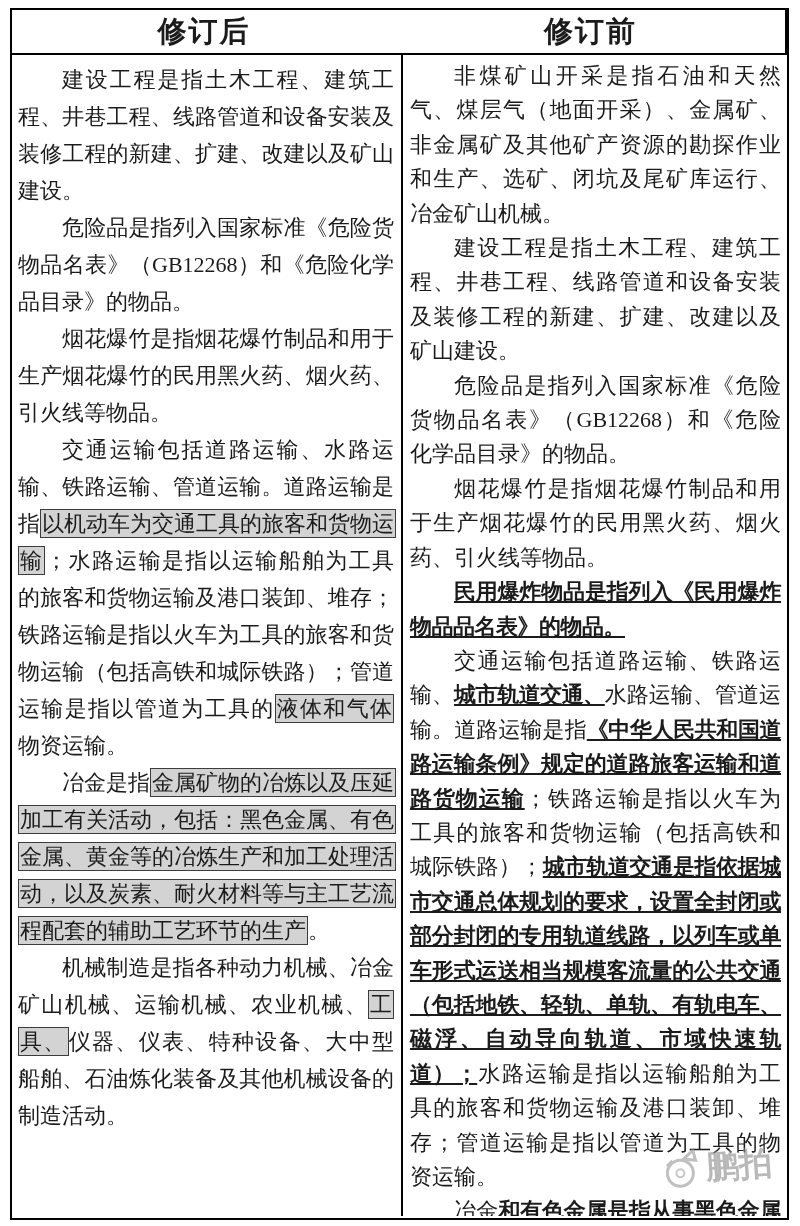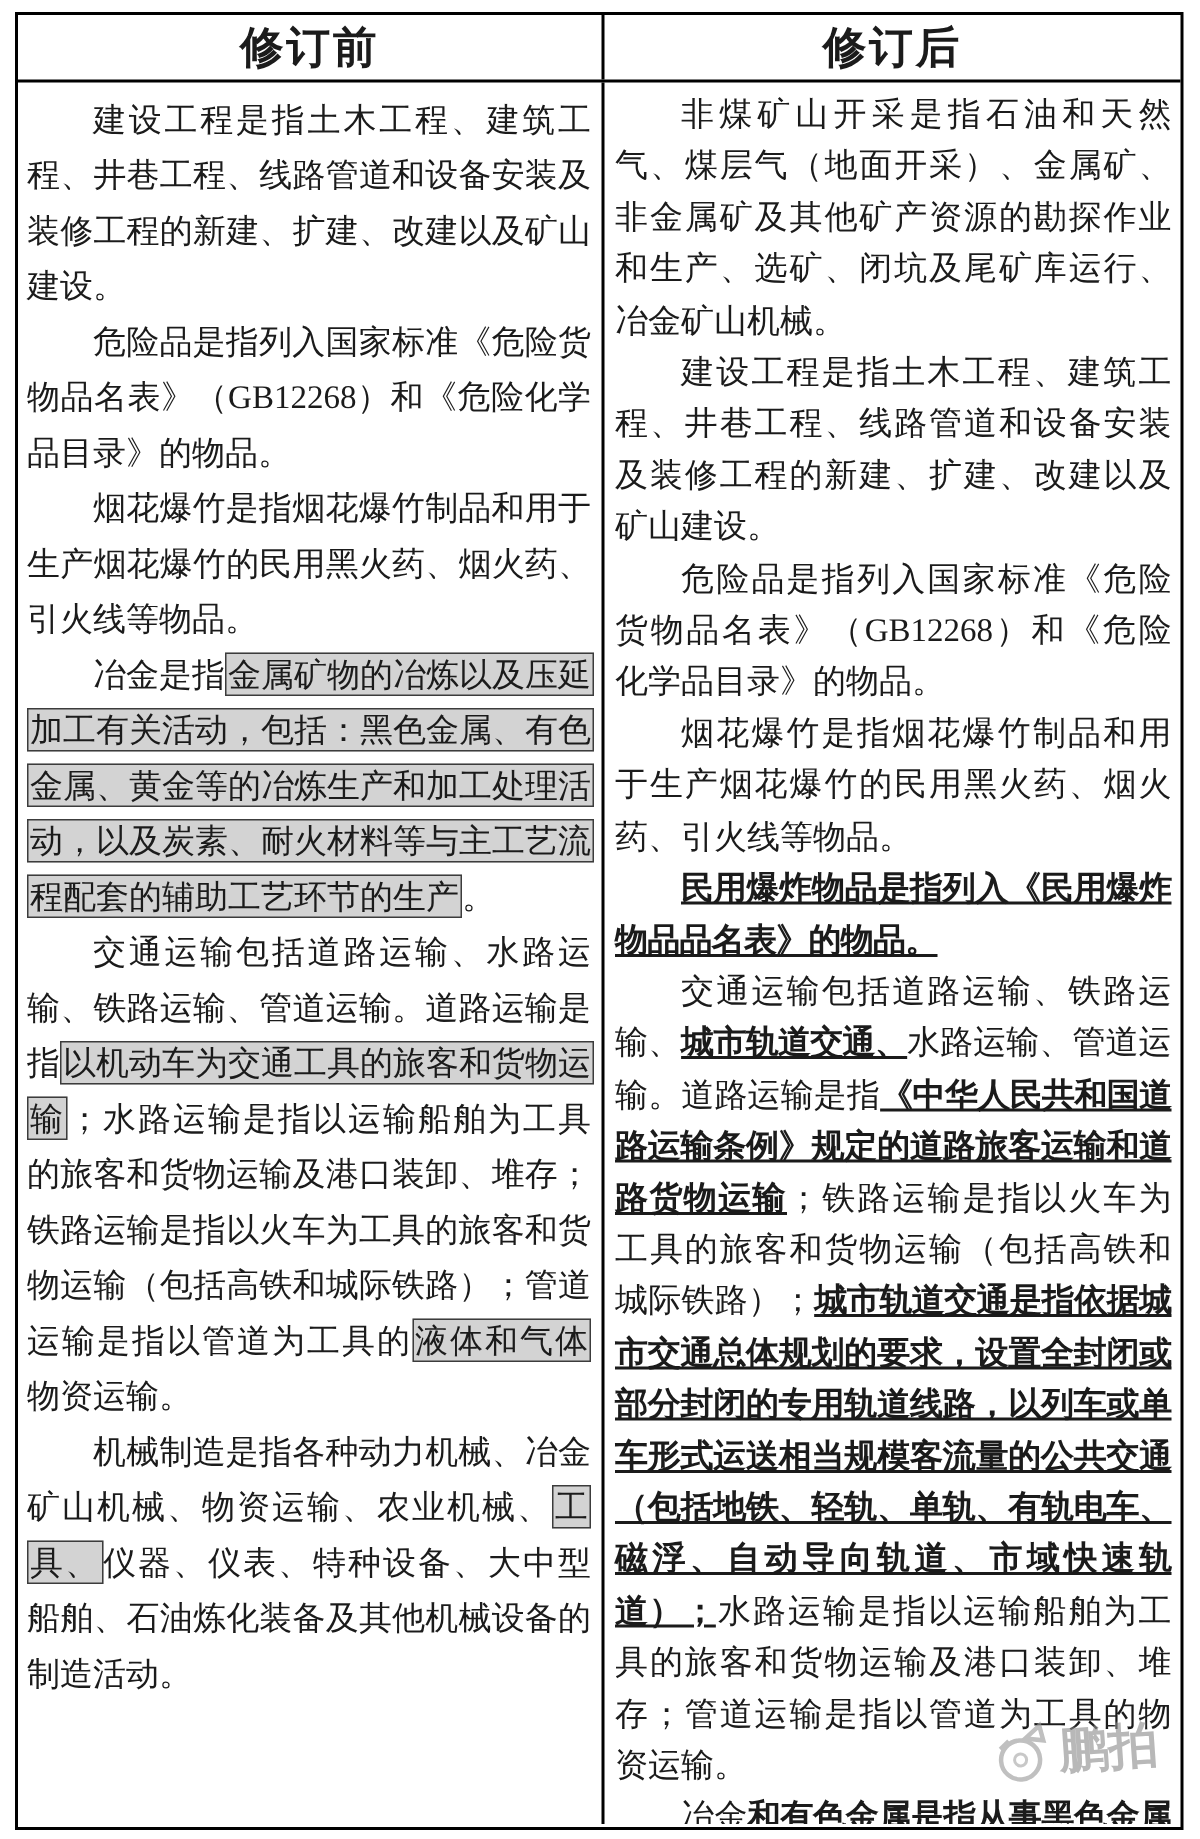--- a/index.html
+++ b/index.html
@@ -61,31 +61,31 @@
     text-shadow:0 0 2px #ffffff;
   }
   .wm-icon { flex:0 0 auto; }
 </style>
 </head>
 <body>
 
 <div class="page">
   <div class="rev-table">
     <div class="thead">
+      <div class="th th-right">修订后</div>
       <div class="th th-left">修订前</div>
-      <div class="th th-right">修订后</div>
     </div>
     <div class="tbody">
       <div class="cell cell-left" id="col-left">
           <p class="para indent"><span class="run-normal">建设工程是指土木工程、建筑工程、井巷工程、线路管道和设备安装及装修工程的新建、扩建、改建以及矿山建设。</span></p>
           <p class="para indent"><span class="run-normal">危险品是指列入国家标准《危险货物品名表》（GB12268）和《危险化学品目录》的物品。</span></p>
           <p class="para indent"><span class="run-normal">烟花爆竹是指烟花爆竹制品和用于生产烟花爆竹的民用黑火药、烟火药、引火线等物品。</span></p>
+          <p class="para indent"><span class="run-normal">交通运输包括道路运输、水路运输、铁路运输、管道运输。道路运输是指</span><span class="run-highlight">以机动车为交通工具的旅客和货物运输</span><span class="run-normal">；水路运输是指以运输船舶为工具的旅客和货物运输及港口装卸、堆存；铁路运输是指以火车为工具的旅客和货物运输（包括高铁和城际铁路）；管道运输是指以管道为工具的</span><span class="run-highlight">液体和气体</span><span class="run-normal">物资运输。</span></p>
           <p class="para indent"><span class="run-normal">冶金是指</span><span class="run-highlight">金属矿物的冶炼以及压延加工有关活动，包括：黑色金属、有色金属、黄金等的冶炼生产和加工处理活动，以及炭素、耐火材料等与主工艺流程配套的辅助工艺环节的生产</span><span class="run-normal">。</span></p>
-          <p class="para indent"><span class="run-normal">交通运输包括道路运输、水路运输、铁路运输、管道运输。道路运输是指</span><span class="run-highlight">以机动车为交通工具的旅客和货物运输</span><span class="run-normal">；水路运输是指以运输船舶为工具的旅客和货物运输及港口装卸、堆存；铁路运输是指以火车为工具的旅客和货物运输（包括高铁和城际铁路）；管道运输是指以管道为工具的</span><span class="run-highlight">液体和气体</span><span class="run-normal">物资运输。</span></p>
-          <p class="para indent"><span class="run-normal">机械制造是指各种动力机械、冶金矿山机械、物资运输、农业机械、</span><span class="run-highlight">工具、</span><span class="run-normal">仪器、仪表、特种设备、大中型船舶、石油炼化装备及其他机械设备的制造活动。</span></p>
+          <p class="para indent"><span class="run-normal">机械制造是指各种动力机械、冶金矿山机械、运输机械、农业机械、</span><span class="run-highlight">工具、</span><span class="run-normal">仪器、仪表、特种设备、大中型船舶、石油炼化装备及其他机械设备的制造活动。</span></p>
         </div>
       <div class="cell cell-right" id="col-right">
           <p class="para indent"><span class="run-normal">非煤矿山开采是指石油和天然气、煤层气（地面开采）、金属矿、非金属矿及其他矿产资源的勘探作业和生产、选矿、闭坑及尾矿库运行、冶金矿山机械。</span></p>
           <p class="para indent"><span class="run-normal">建设工程是指土木工程、建筑工程、井巷工程、线路管道和设备安装及装修工程的新建、扩建、改建以及矿山建设。</span></p>
           <p class="para indent"><span class="run-normal">危险品是指列入国家标准《危险货物品名表》（GB12268）和《危险化学品目录》的物品。</span></p>
           <p class="para indent"><span class="run-normal">烟花爆竹是指烟花爆竹制品和用于生产烟花爆竹的民用黑火药、烟火药、引火线等物品。</span></p>
           <p class="para indent"><span class="run-bold">民用爆炸物品是指列入《民用爆炸物品品名表》的物品。</span></p>
           <p class="para indent"><span class="run-normal">交通运输包括道路运输、铁路运输、</span><span class="run-bold">城市轨道交通、</span><span class="run-normal">水路运输、管道运输。道路运输是指</span><span class="run-bold">《中华人民共和国道路运输条例》规定的道路旅客运输和道路货物运输</span><span class="run-normal">；铁路运输是指以火车为工具的旅客和货物运输（包括高铁和城际铁路）；</span><span class="run-bold">城市轨道交通是指依据城市交通总体规划的要求，设置全封闭或部分封闭的专用轨道线路，以列车或单车形式运送相当规模客流量的公共交通（包括地铁、轻轨、单轨、有轨电车、磁浮、自动导向轨道、市域快速轨道）；</span><span class="run-normal">水路运输是指以运输船舶为工具的旅客和货物运输及港口装卸、堆存；管道运输是指以管道为工具的物资运输。</span></p>
           <p class="para indent"><span class="run-normal">冶金</span><span class="run-bold">和有色金属是指从事黑色金属冶炼及压延加工业、有色金属冶炼及压延加工业等生产活动。</span></p>
         </div>

